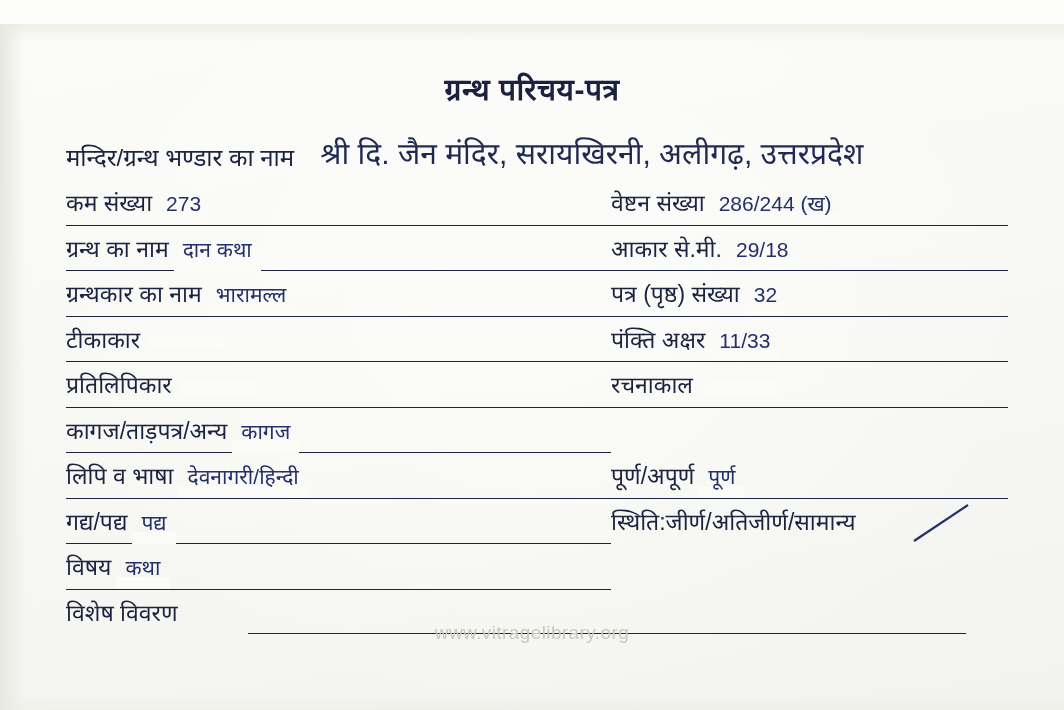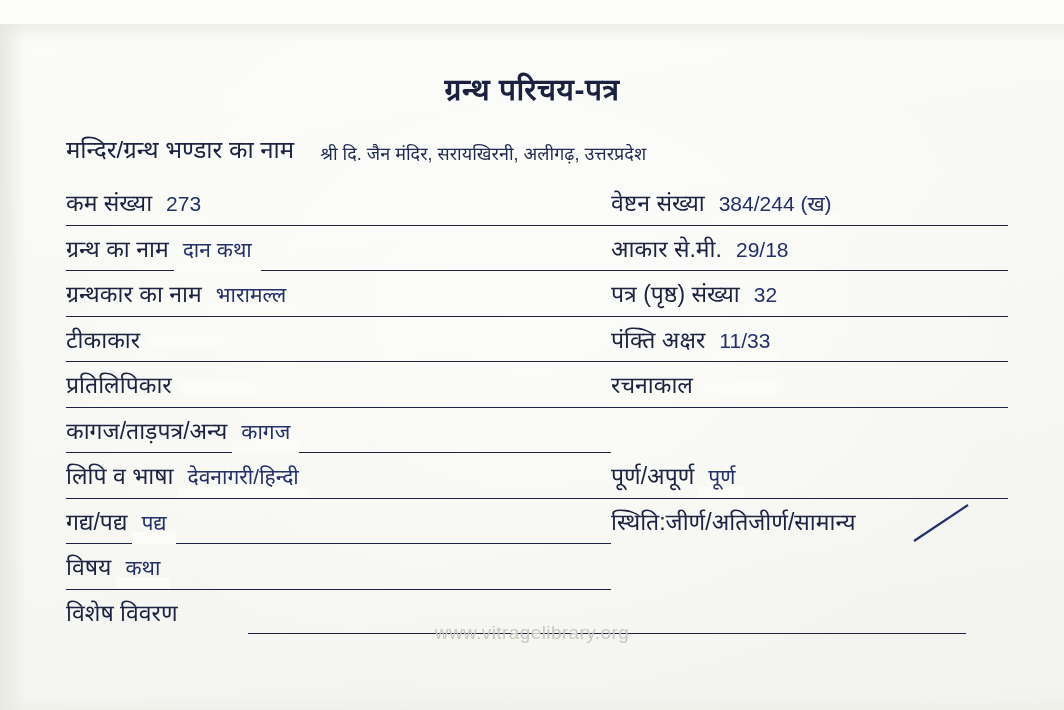--- a/index.html
+++ b/index.html
@@ -66,21 +66,21 @@
     width: 960px;
     display: flex;
     align-items: flex-end;
     gap: 26px;
     font-size: 24px;
     color: #1b2340;
   }
   .temple-label { white-space: nowrap; }
   .temple-value {
     white-space: nowrap;
-    font-size: 18px;
+    font-size: 30px;
     color: #1f2a52;
   }
 
   .grid {
     position: absolute;
     top: 162px;
     left: 66px;
     width: 960px;
   }
   .row {
@@ -203,21 +203,21 @@
   <div class="grid">
 
     <div class="row">
       <div class="col col-left">
         <span class="label">कम संख्या</span>
         <span class="filled">273</span>
         <span class="rule"></span>
       </div>
       <div class="col col-right">
         <span class="label">वेष्टन संख्या</span>
-        <span class="filled">384/244 (ख)</span>
+        <span class="filled">286/244 (ख)</span>
         <span class="rule short"></span>
       </div>
     </div>
 
     <div class="row">
       <div class="col col-left">
         <span class="label">ग्रन्थ का नाम</span>
         <span class="filled">दान कथा</span>
         <span class="rule"></span>
       </div>

